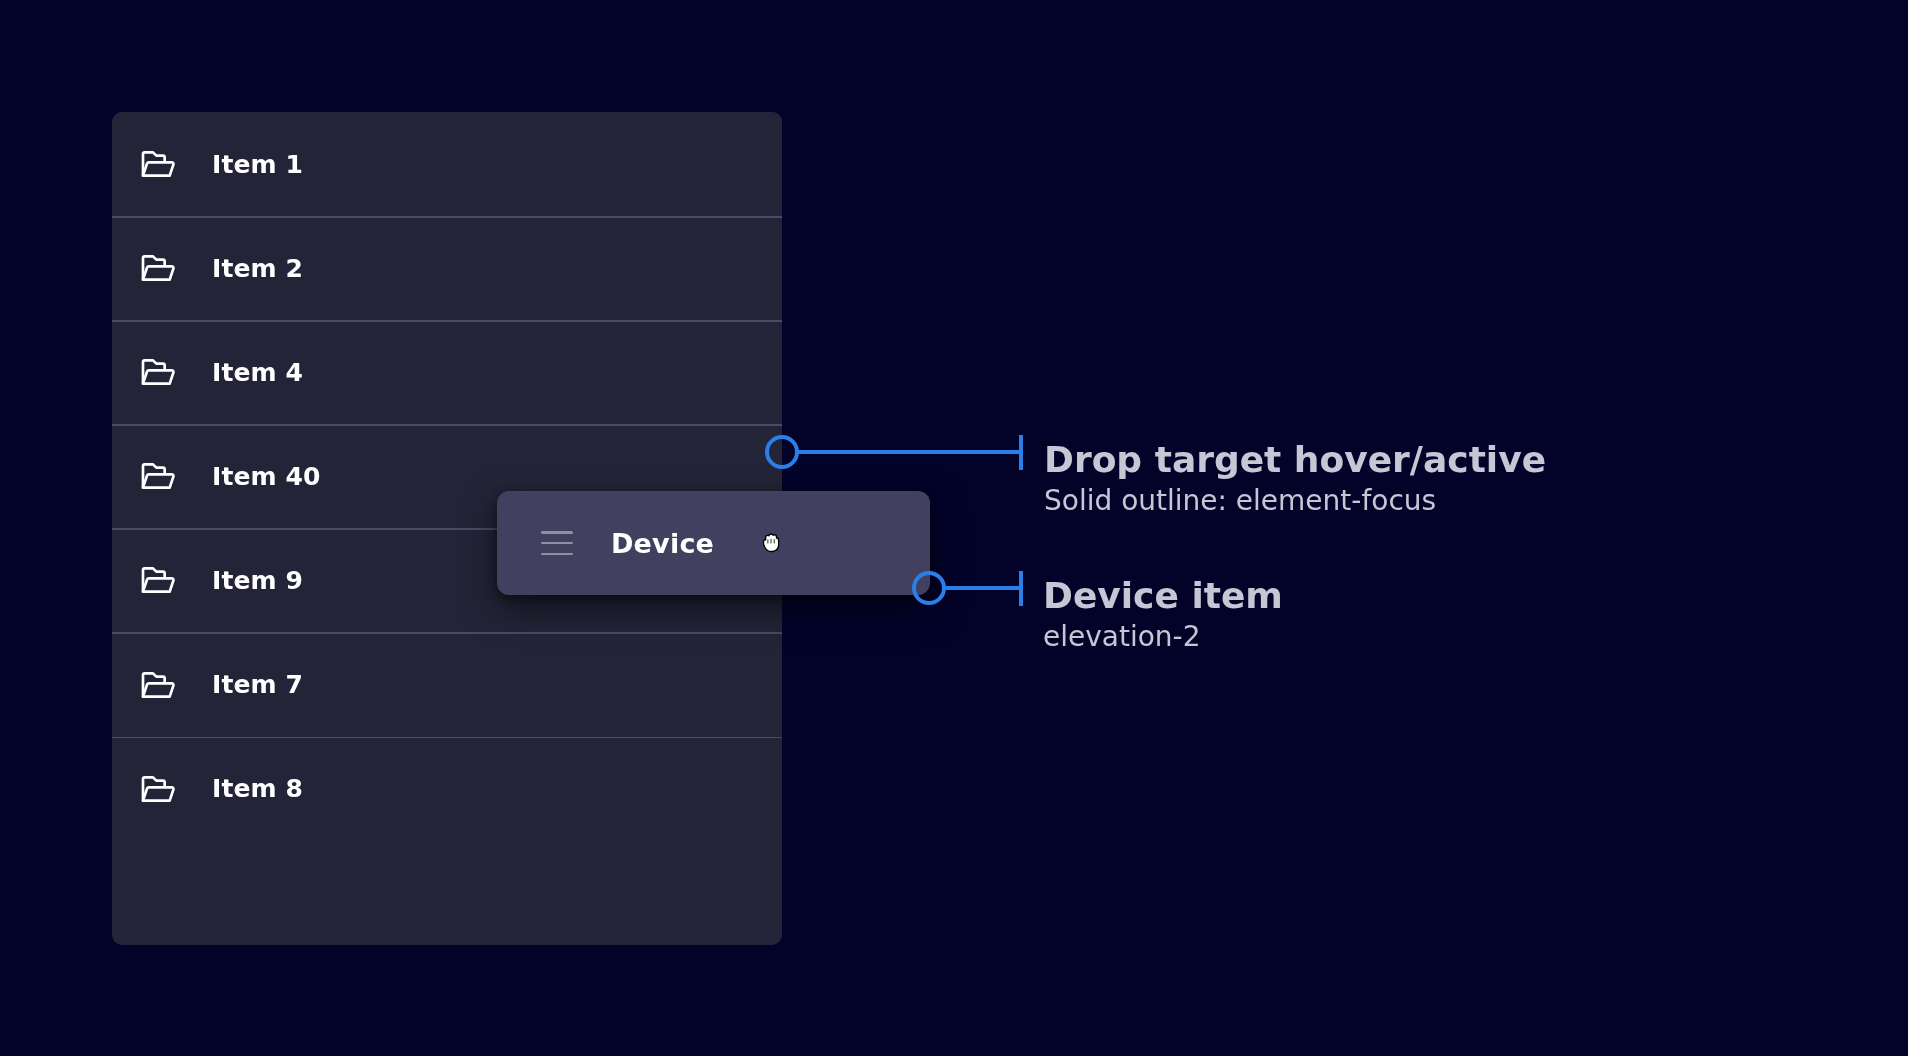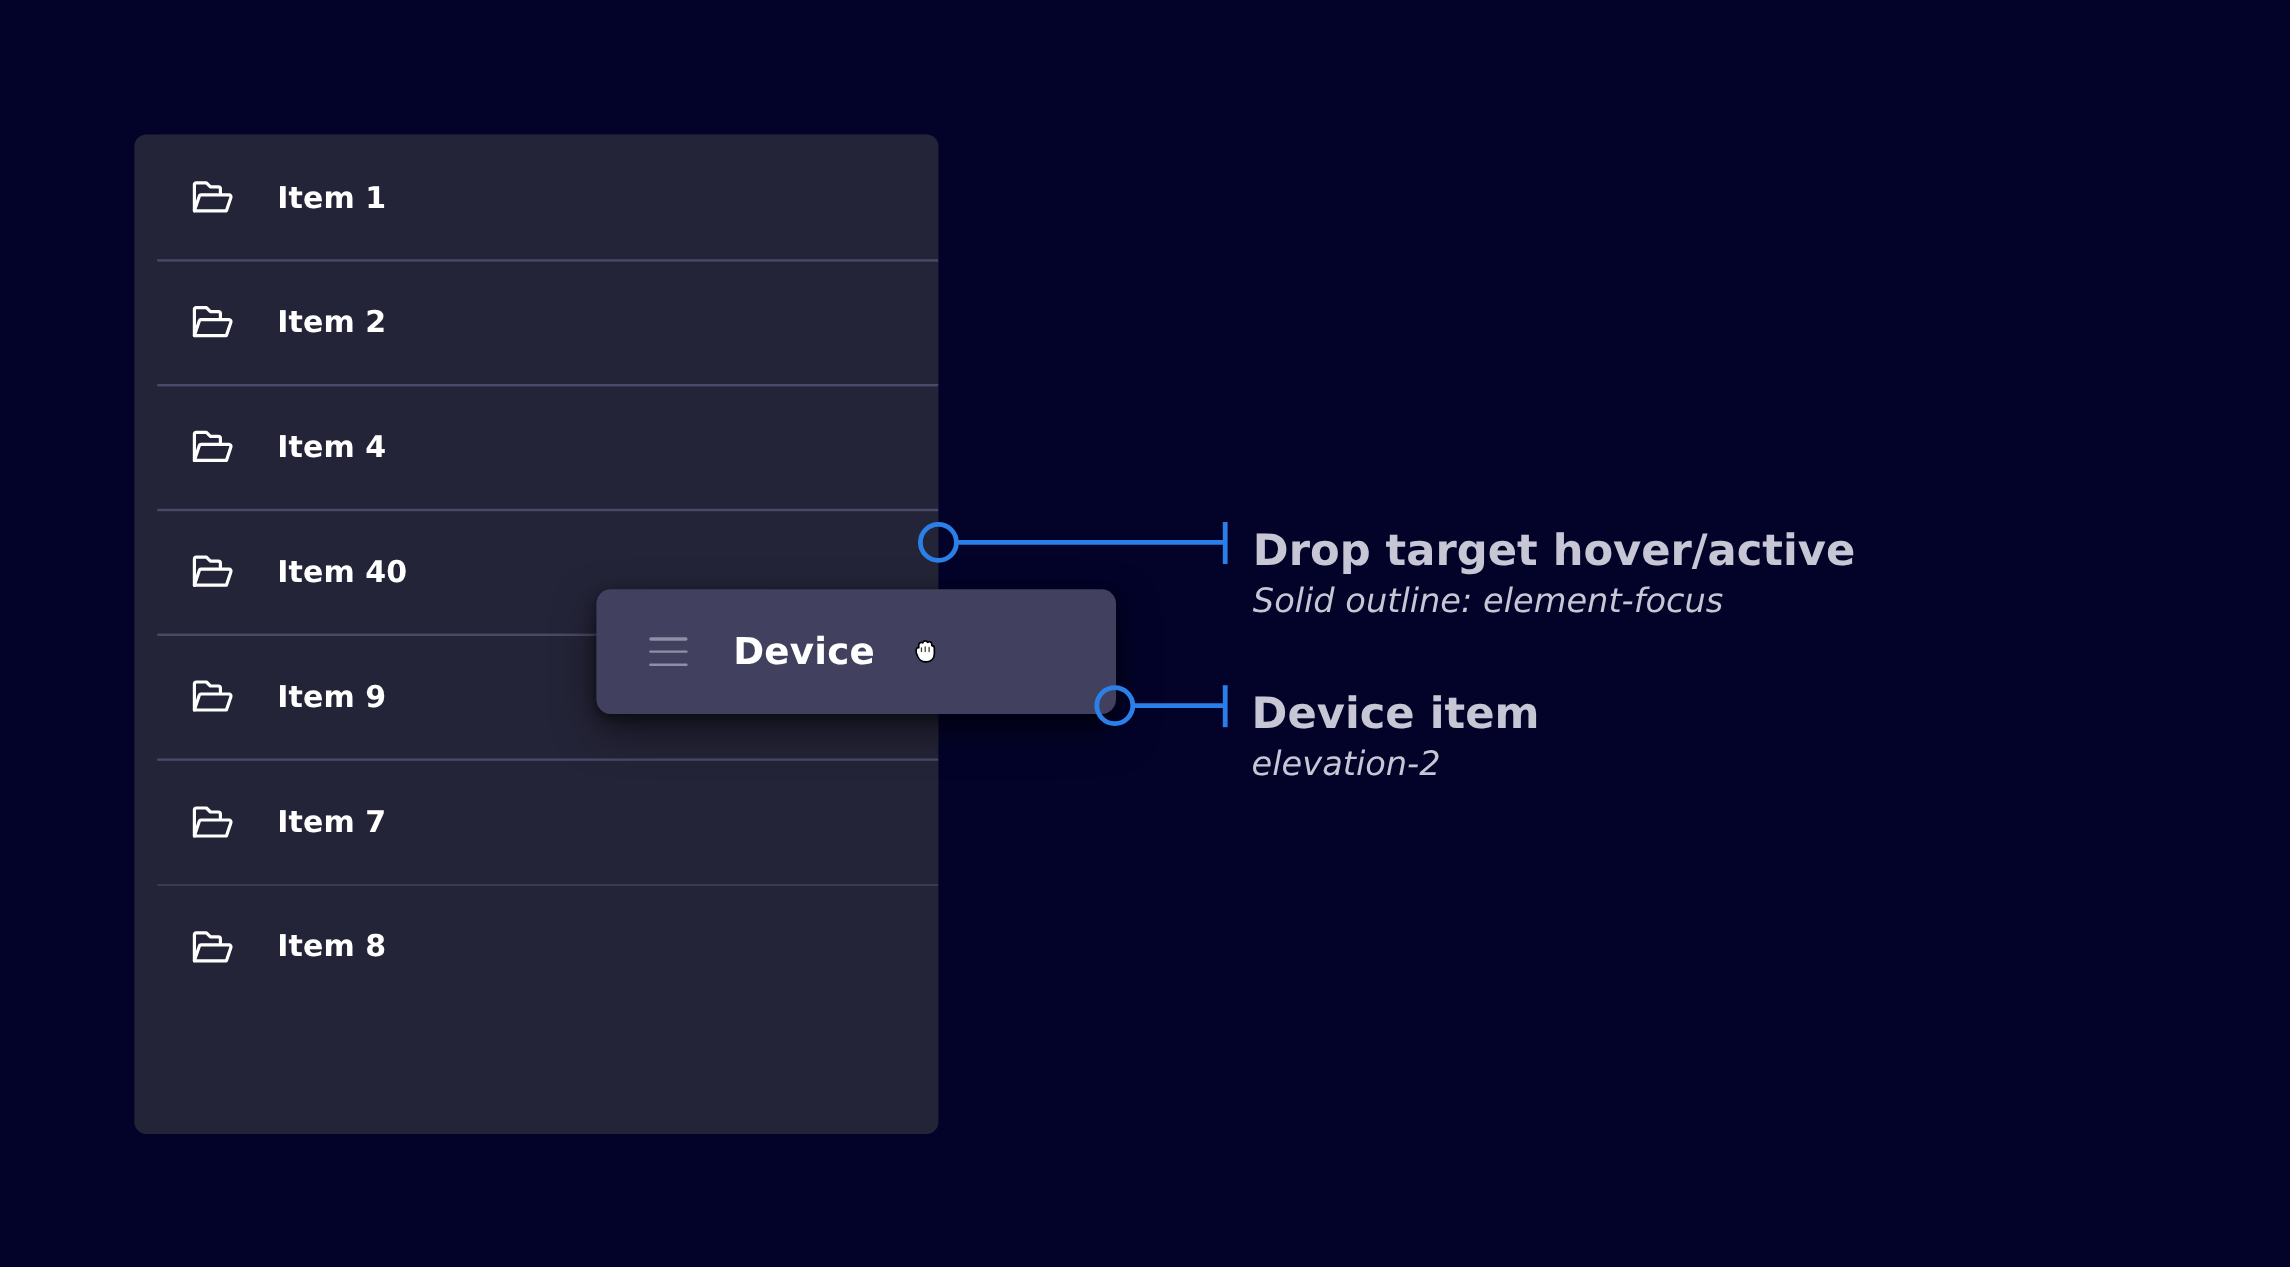--- a/index.html
+++ b/index.html
@@ -29,21 +29,20 @@
     box-sizing: border-box;
   }
   .list-row {
     position: relative;
     height: 104.1px;
     display: flex;
     align-items: center;
     padding-left: 26px;
     box-sizing: border-box;
     background: #242438;
-    margin-left: 19px;
   }
   .list-row + .list-row::before {
     content: "";
     position: absolute;
     left: 0;
     right: 0;
     top: 0;
     height: 1.5px;
     background: #4a4a68;
   }
@@ -101,21 +100,21 @@
     justify-content: space-between;
   }
   .drag-handle span {
     display: block;
     height: 2.5px;
     width: 100%;
     background: #8f8fa8;
     border-radius: 2px;
   }
   .card-label {
-    font-size: 31px;
+    font-size: 27px;
     font-weight: 700;
     color: #ffffff;
     letter-spacing: 0.2px;
   }
   #grab-cursor {
     position: absolute;
     left: 757px;
     top: 528px;
     width: 30px;
     height: 30px;
@@ -145,21 +144,20 @@
     color: #c6c6d4;
     line-height: 1.28;
     white-space: nowrap;
   }
   .callout-sub {
     font-size: 28px;
     font-weight: 400;
     color: #c6c6d4;
     line-height: 1.28;
     white-space: nowrap;
-    font-style: italic;
   }
   #callout-1-text { left: 1044px; top: 437px; }
   #callout-2-text { left: 1043px; top: 573px; }
 </style>
 </head>
 <body>
 
 <div id="list-panel">
 
   <div class="list-row">

